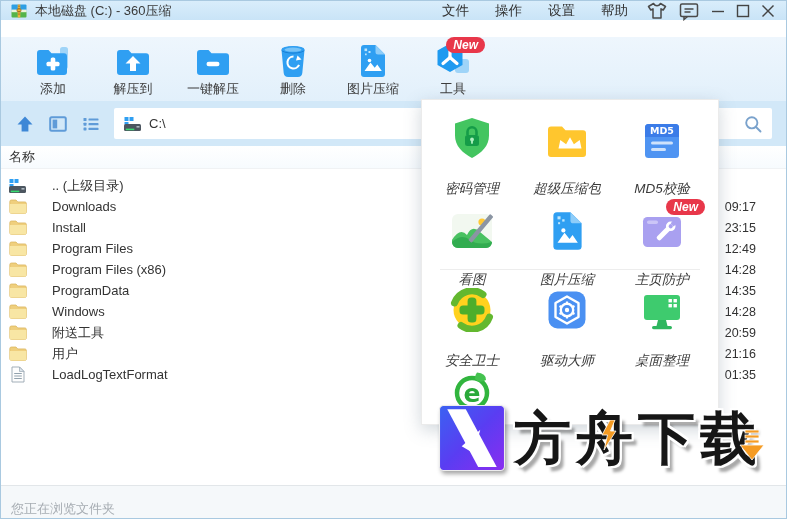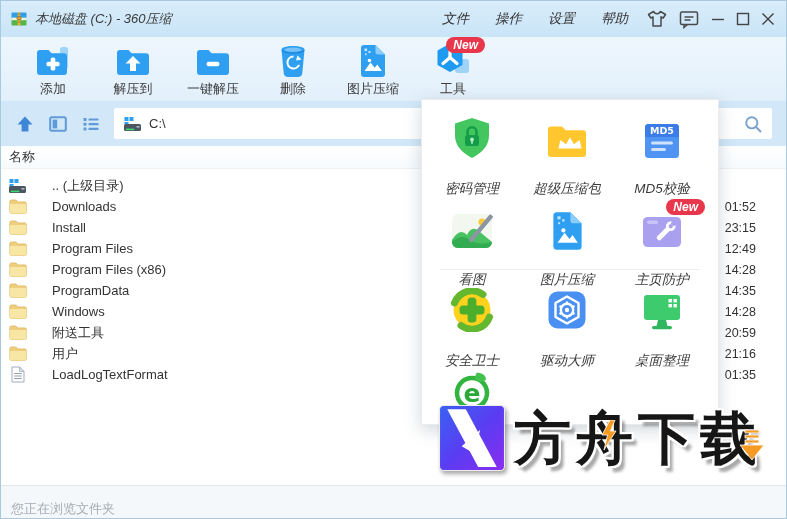--- a/index.html
+++ b/index.html
@@ -3,22 +3,22 @@
 <meta charset="utf-8">
 <style>
   html,body{margin:0;padding:0;background:#fff;}
   .window{
     position:relative;width:787px;height:519px;overflow:hidden;box-sizing:border-box;
     border:1px solid #a9c9e0;background:#fff;cursor:default;
     font-family:"Liberation Sans","DejaVu Sans",sans-serif;
     -webkit-user-select:none;user-select:none;
   }
   
-  .titlebar{position:absolute;top:0;left:0;right:0;height:36px;
-    background:linear-gradient(#d9edfb,#c9e4f7);display:flex;align-items:center;padding:0 6px 0 10px;font-style:italic;}
+  .titlebar{position:absolute;top:0;left:0;right:0;height:19px;
+    background:linear-gradient(#d9edfb,#c9e4f7);display:flex;align-items:center;padding:0 6px 0 10px;}
   .app-icon{display:flex;align-items:center;}
   .title-text{font-size:13px;color:#3a3a3a;margin-left:8px;white-space:nowrap;}
   .tb-right{display:flex;align-items:center;margin-left:auto;}
   .menu-item{padding:0 13px;font-size:13.5px;color:#333;height:36px;display:flex;align-items:center;}
   .tb-iconbtn{width:32px;height:36px;display:flex;align-items:center;justify-content:center;}
   .win-btn{width:25px;height:36px;display:flex;align-items:center;justify-content:center;}
   
   .toolbar{position:absolute;top:36px;left:0;right:0;height:64px;
     background:linear-gradient(#eef6fd,#e2f0fb);display:flex;padding-left:12px;}
   .tool-btn{width:80px;position:relative;display:flex;flex-direction:column;align-items:center;justify-content:center;}
@@ -259,21 +259,21 @@
           <span>.. (上级目录)</span>
         </div>
         <div class="file-row">
           <span class="ficon">
             <svg width="18" height="15" viewBox="0 0 18 15">
               <path d="M0.8 2.6 a1.6 1.6 0 0 1 1.6-1.6 h4.6 l1.8 1.9 h7 a1.6 1.6 0 0 1 1.6 1.6 v8.3 a1.6 1.6 0 0 1-1.6 1.6 H2.4 a1.6 1.6 0 0 1-1.6-1.6 z" fill="#efcf7d" stroke="#d8b258" stroke-width="0.7"></path>
               <path d="M0.8 5 h16.6 v7.8 a1.6 1.6 0 0 1-1.6 1.6 H2.4 a1.6 1.6 0 0 1-1.6-1.6 z" fill="#f8e6a4"></path>
             </svg>
           </span>
           <span>Downloads</span>
-          <span class="ftime">01:52</span>
+          <span class="ftime">09:17</span>
         </div>
         <div class="file-row">
           <span class="ficon">
             <svg width="18" height="15" viewBox="0 0 18 15">
               <path d="M0.8 2.6 a1.6 1.6 0 0 1 1.6-1.6 h4.6 l1.8 1.9 h7 a1.6 1.6 0 0 1 1.6 1.6 v8.3 a1.6 1.6 0 0 1-1.6 1.6 H2.4 a1.6 1.6 0 0 1-1.6-1.6 z" fill="#efcf7d" stroke="#d8b258" stroke-width="0.7"></path>
               <path d="M0.8 5 h16.6 v7.8 a1.6 1.6 0 0 1-1.6 1.6 H2.4 a1.6 1.6 0 0 1-1.6-1.6 z" fill="#f8e6a4"></path>
             </svg>
           </span>
           <span>Install</span>
           <span class="ftime">23:15</span>

